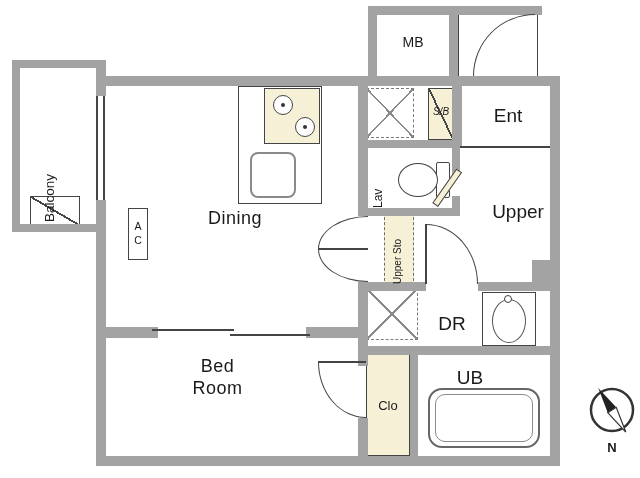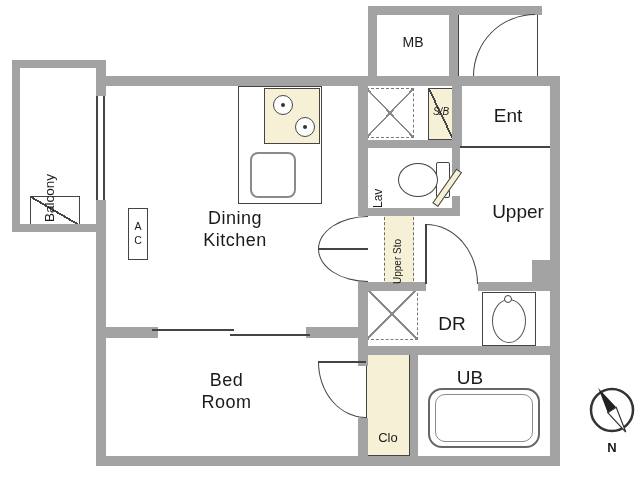--- a/index.html
+++ b/index.html
@@ -128,33 +128,32 @@
   <div style="position:absolute;left:438px;top:200px;width:42px;height:7px;box-sizing:border-box;border:1px solid var(--line);background:var(--accent);transform:rotate(-55deg);transform-origin:0 100%;"></div>
 
   <div class="vtext fs13" style="left:42px;top:92px;height:130px;font-size:13.5px;">Balcony</div>
   <div class="lbl fs14" style="left:384px;top:34px;width:58px;">MB</div>
   <div class="lbl fs15" style="left:480px;top:104px;width:56px;">Ent</div>
   <div class="lbl fs10" style="left:427px;top:106px;width:28px;font-style:italic;">S/B</div>
   <div class="vtext" style="left:371px;top:152px;height:56px;font-size:12px;">Lav</div>
   <div class="lbl fs15" style="left:488px;top:200px;width:60px;">Upper</div>
   <div class="lbl fs21" style="left:158px;top:208px;width:154px;">
     <span style="display:block;">Dining</span>
-    <span style="display:block;">Kitchen</span>
   </div>
   <div class="vtext" style="left:392px;top:216px;height:68px;font-size:10px;">Upper Sto</div>
   <div style="position:absolute;left:128px;top:208px;width:20px;height:52px;display:flex;align-items:center;justify-content:center;">
     <span class="vupright" style="font-size:10.5px;">AC</span>
   </div>
   <div class="lbl fs15" style="left:430px;top:312px;width:44px;">DR</div>
   <div class="lbl fs15" style="left:448px;top:366px;width:44px;">UB</div>
-  <div class="lbl fs21" style="left:149px;top:356px;width:155px;margin-top:14px;">
+  <div class="lbl fs21" style="left:140px;top:356px;width:155px;">
     <span style="display:block;">Bed</span>
     <span style="display:block;">Room</span>
   </div>
-  <div class="lbl fs13" style="left:366px;top:398px;width:44px;margin-top:32px;">Clo</div>
+  <div class="lbl fs13" style="left:366px;top:398px;width:44px;">Clo</div>
 
   <div style="position:absolute;left:584px;top:382px;width:56px;height:78px;">
     <svg width="56" height="60" viewBox="0 0 56 60">
       <circle cx="28" cy="28" r="21" fill="#ffffff" stroke="#333" stroke-width="2.5"></circle>
       <g transform="rotate(-32 28 28)">
         <polygon points="28,2 33,28 23,28" fill="#222"></polygon>
         <polygon points="28,54 33,28 23,28" fill="#ffffff" stroke="#333" stroke-width="1.2"></polygon>
       </g>
     </svg>
     <div class="lbl fs13" style="left:0;top:58px;width:56px;font-weight:bold;">N</div>

